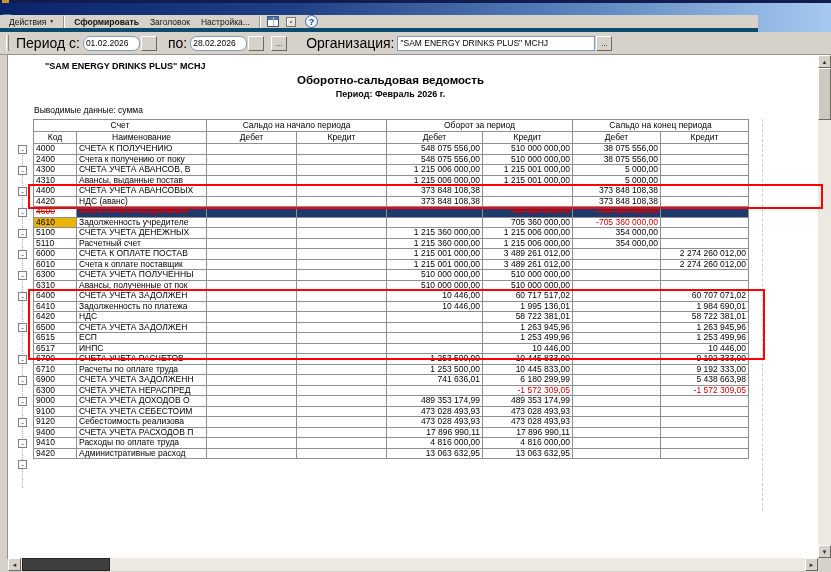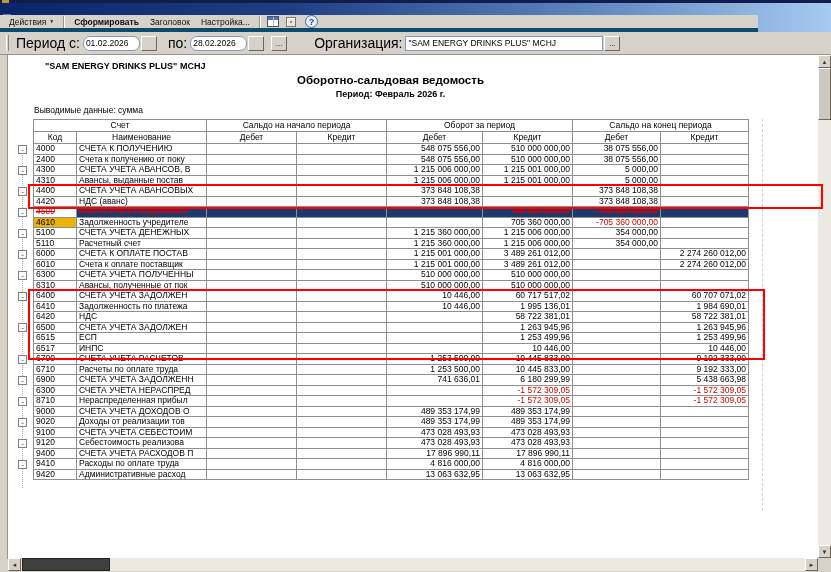--- a/index.html
+++ b/index.html
@@ -54,21 +54,21 @@
   .rc-period{position:absolute;left:25px;top:34px;width:715px;text-align:center;font-size:9px;font-weight:bold;}
   .rc-dataline{position:absolute;left:26px;top:50px;font-size:8.5px;}
   .page-edge{position:absolute;left:754px;top:64px;height:392px;border-left:1px dashed #cfcfcf;}
 
   #osv-table{position:absolute;left:25px;top:64px;width:715px;border-collapse:collapse;table-layout:fixed;}
   #osv-table th,#osv-table td{border:1px solid #8f8f8f;font-size:8.5px;font-weight:normal;padding:0 2px;
     height:10px;line-height:9.5px;overflow:hidden;white-space:nowrap;vertical-align:middle;}
   #osv-table thead th{text-align:center;height:12px;line-height:11px;}
   td.num{text-align:right;}
   tr.grp td{font-weight:bold;}
-  tr.sel td{color:#d40000;text-decoration:line-through;font-style:italic;}
+  tr.sel td{color:#d40000;text-decoration:line-through;}
   tr.sel td:not(.c-code){background:#1c3a6e;}
   td.cursor{background:#eab308;}
   td.neg{color:#d40000;}
 
   .tree-node{position:absolute;left:10px;width:9px;height:9px;border:1px solid #808080;background:#fcfcfc;
     font-size:8px;line-height:7px;text-align:center;color:#333;}
   .tree-line{position:absolute;left:14px;width:0;border-left:1px dotted #a8a8a8;}
 
   .annot{position:absolute;border:2px solid #f00;z-index:50;pointer-events:none;}
 
@@ -124,21 +124,21 @@
     <input class="f-input date" value="01.02.2026" style="">
     <button class="mini-btn">
       <span class="cal"></span>
     </button>
     <span class="f-label" style="margin-left:11px">по:</span>
     <input class="f-input date" value="28.02.2026" style="">
     <button class="mini-btn">
       <span class="cal"></span>
     </button>
     <button class="mini-btn" style="margin-left:7px">...</button>
-    <span class="f-label" style="margin-left:27px">Организация:</span>
+    <span class="f-label" style="margin-left:19px">Организация:</span>
     <input class="f-input org" value="&quot;SAM ENERGY DRINKS PLUS&quot; MCHJ" style="">
     <button class="mini-btn">...</button>
   </div>
 
   <div class="report-canvas" id="report-canvas">
     <div class="rc-company">"SAM ENERGY DRINKS PLUS" MCHJ</div>
     <div class="rc-title">Оборотно-сальдовая ведомость</div>
     <div class="rc-period">Период: Февраль 2026 г.</div>
     <div class="rc-dataline">Выводимые данные: сумма</div>
     <div class="tree-line" id="tree-line" style="top: 92.5px; height: 340.5px;"></div>
@@ -407,43 +407,23 @@
           <tr class="grp">
             <td class="c-code">6300</td>
             <td class="c-name">СЧЕТА УЧЕТА НЕРАСПРЕД</td>
             <td class="c-sb_d num"></td>
             <td class="c-sb_k num"></td>
             <td class="c-ob_d num"></td>
             <td class="c-ob_k num neg">-1 572 309,05</td>
             <td class="c-end_d num"></td>
             <td class="c-end_k num neg">-1 572 309,05</td>
           </tr>
-          <tr>
-            <td class="c-code">8710</td>
-            <td class="c-name">Нераспределенная прибыл</td>
-            <td class="c-sb_d num"></td>
-            <td class="c-sb_k num"></td>
-            <td class="c-ob_d num"></td>
-            <td class="c-ob_k num neg">-1 572 309,05</td>
-            <td class="c-end_d num"></td>
-            <td class="c-end_k num neg">-1 572 309,05</td>
-          </tr>
           <tr class="grp">
             <td class="c-code">9000</td>
             <td class="c-name">СЧЕТА УЧЕТА ДОХОДОВ О</td>
-            <td class="c-sb_d num"></td>
-            <td class="c-sb_k num"></td>
-            <td class="c-ob_d num">489 353 174,99</td>
-            <td class="c-ob_k num">489 353 174,99</td>
-            <td class="c-end_d num"></td>
-            <td class="c-end_k num"></td>
-          </tr>
-          <tr>
-            <td class="c-code">9020</td>
-            <td class="c-name">Доходы от реализации тов</td>
             <td class="c-sb_d num"></td>
             <td class="c-sb_k num"></td>
             <td class="c-ob_d num">489 353 174,99</td>
             <td class="c-ob_k num">489 353 174,99</td>
             <td class="c-end_d num"></td>
             <td class="c-end_k num"></td>
           </tr>
           <tr class="grp">
             <td class="c-code">9100</td>
             <td class="c-name">СЧЕТА УЧЕТА СЕБЕСТОИМ</td>

